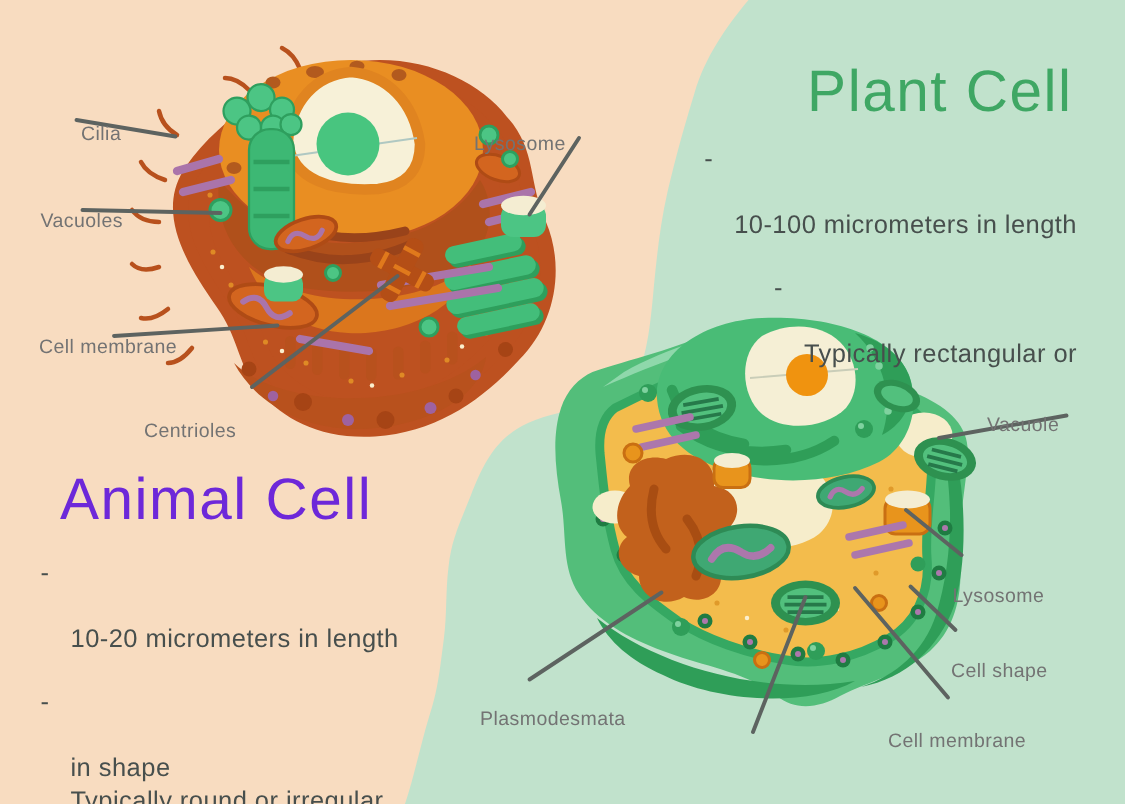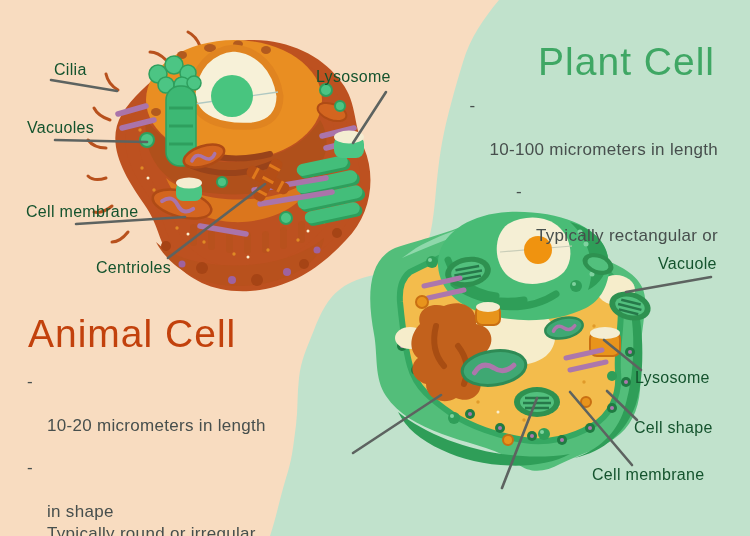--- a/index.html
+++ b/index.html
@@ -2,33 +2,33 @@
 <html><head>
 <meta charset="utf-8">
 <style>
   html,body{margin:0;padding:0;background:#F8DCC0;}
   .canvas{position:relative;width:750px;height:536px;overflow:hidden;
           font-family:"Liberation Sans",sans-serif;background:#F8DCC0;}
   .layer{position:absolute;left:0;top:0;}
   svg{display:block;}
 
   .title{position:absolute;font-weight:normal;font-size:39px;letter-spacing:1px;line-height:1;}
-  .title-animal{left:28px;top:314px;color:#c2410c;}
+  .title-animal{left:40px;top:314px;color:#6d28d9;}
   .title-plant{right:35px;top:42px;color:#3FA764;text-align:right;}
 
   .bullets{position:absolute;font-size:17px;color:#474F4D;letter-spacing:.3px;}
   .bullets-animal{left:27px;top:372px;}
   .bullets-plant{right:32px;top:96px;}
   .bullet{display:flex;margin-bottom:21px;}
   .bullets-plant .bullet{justify-content:flex-end;}
   .bullet .dash{width:11px;margin-right:9px;flex:none;}
   .bullet .btxt{line-height:22px;margin-top:43px;}
   .bullets-plant .btxt{text-align:right;}
 
-  .lbl{position:absolute;font-size:16px;color:#14532d;letter-spacing:.3px;white-space:nowrap;}
+  .lbl{position:absolute;font-size:13px;color:#737373;letter-spacing:.3px;white-space:nowrap;margin-top:20px;}
   .lbl-cilia{left:54px;top:61px;}
   .lbl-vacuoles{left:27px;top:119px;}
   .lbl-cellmembrane-a{left:26px;top:203px;}
   .lbl-centrioles{left:96px;top:259px;}
   .lbl-lysosome-a{left:316px;top:68px;}
   .lbl-vacuole-p{left:658px;top:255px;}
   .lbl-lysosome-p{left:635px;top:369px;}
   .lbl-cellwall{left:634px;top:419px;}
   .lbl-cellmembrane-p{left:592px;top:466px;}
   .lbl-chloroplasts{left:488px;top:491px;}
@@ -399,13 +399,14 @@
 
   <div class="lbl lbl-cilia">Cilia</div>
   <div class="lbl lbl-vacuoles">Vacuoles</div>
   <div class="lbl lbl-cellmembrane-a">Cell membrane</div>
   <div class="lbl lbl-centrioles">Centrioles</div>
   <div class="lbl lbl-lysosome-a">Lysosome</div>
   <div class="lbl lbl-vacuole-p">Vacuole</div>
   <div class="lbl lbl-lysosome-p">Lysosome</div>
   <div class="lbl lbl-cellwall">Cell shape</div>
   <div class="lbl lbl-cellmembrane-p">Cell membrane</div>
+  <div class="lbl lbl-plasmodesmata">Plasmodesmata</div>
 </div>
 
 </body></html>

